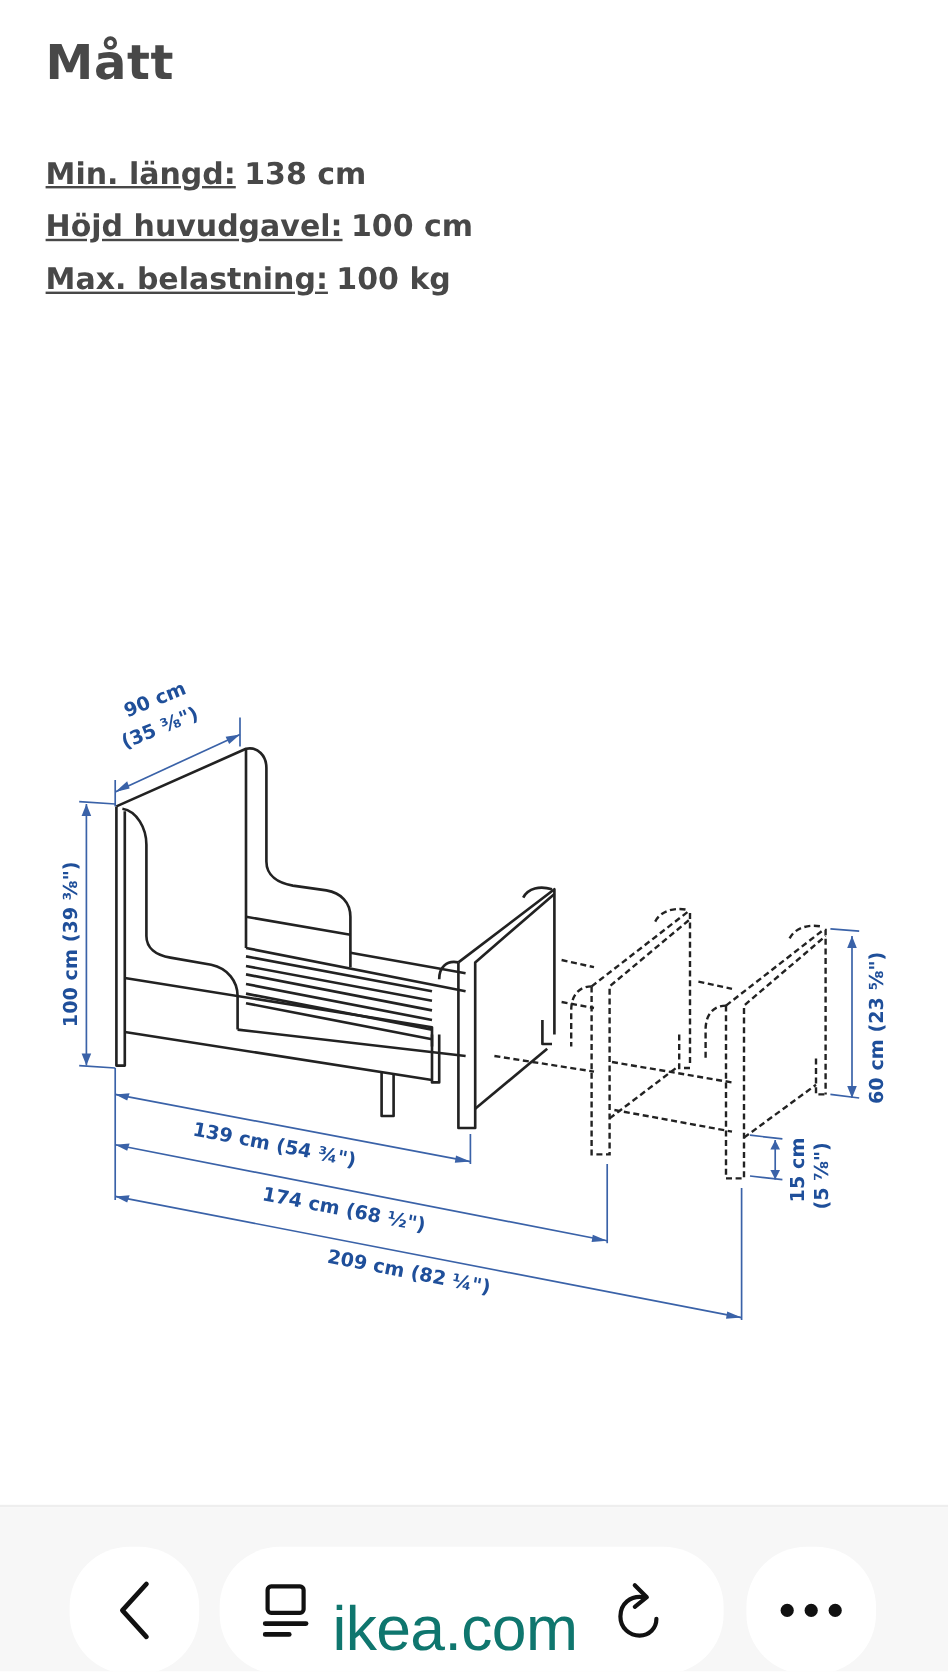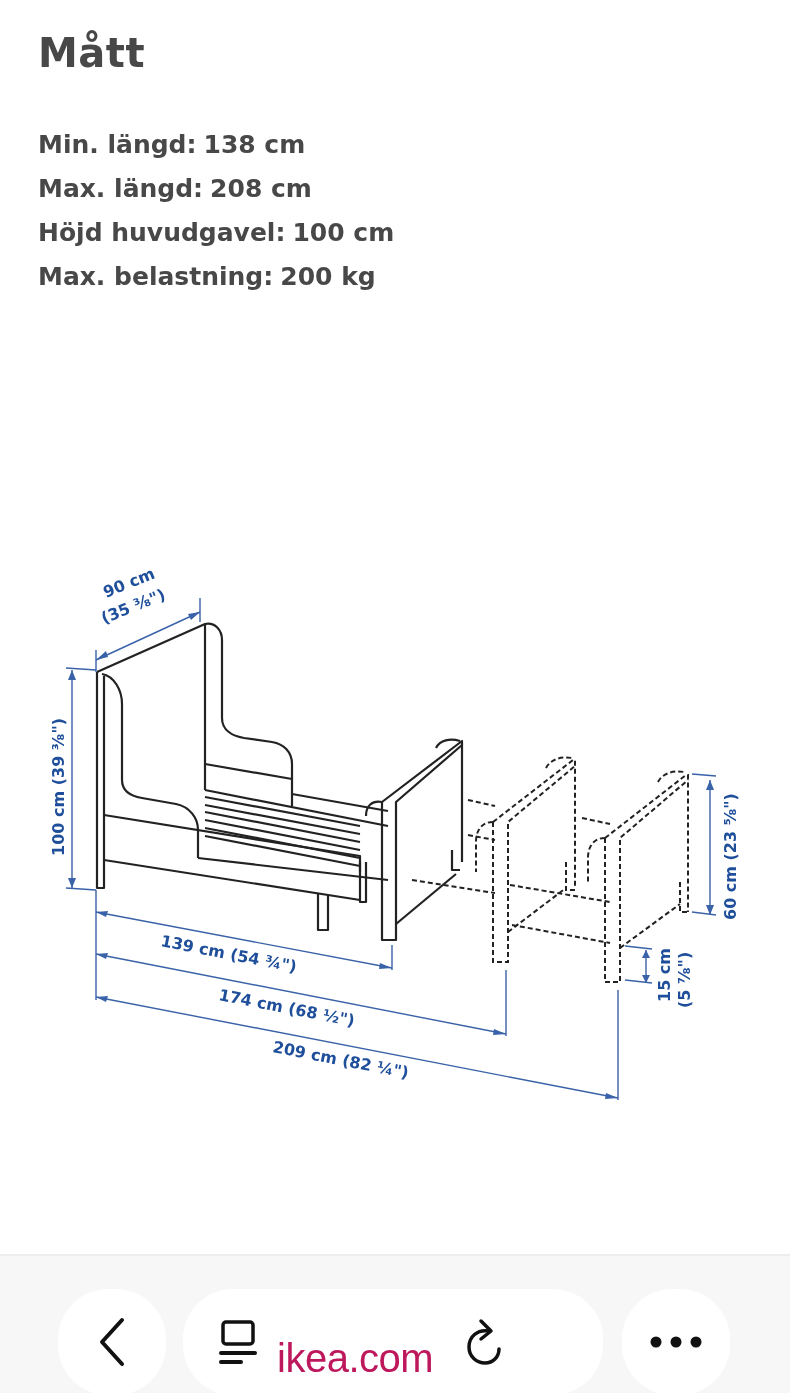--- a/index.html
+++ b/index.html
@@ -8,45 +8,44 @@
     background:#ffffff;
     font-family: "DejaVu Sans", "Liberation Sans", sans-serif;
     color:#484848;
   }
   .title {
     position:absolute; left:38px; top:30px;
     font-size:40px; font-weight:bold; color:#484848; letter-spacing:0.5px;
   }
   .specs { position:absolute; left:38px; top:123px; }
   .spec-row { font-size:25px; line-height:44px; height:44px; white-space:nowrap; color:#484848; }
-  .spec-row .k { font-weight:bold; }
+  .spec-row .k { font-weight:bold;text-decoration:underline; }
   .spec-row .v { font-weight:bold; margin-left:7px; }
   .diagram { position:absolute; left:0; top:540px; width:790px; height:580px; }
   .dim { fill:#1f4f9a; font-family:"DejaVu Sans", sans-serif; font-weight:bold; font-size:16px; }
   .bottom-line { position:absolute; left:0; top:1254px; width:790px; height:2px; background:#eeeeee; }
   .toolbar { position:absolute; left:0; top:1256px; width:790px; height:137px; background:#f7f7f7; }
   .pill {
     position:absolute; background:#ffffff; border-radius:50px;
     display:flex; align-items:center; justify-content:center;
   }
   .back-btn { left:58px; top:33px; width:108px; height:106px; }
   .url-btn { left:183px; top:33px; width:420px; height:106px; justify-content:flex-start; }
   .more-btn { left:622px; top:33px; width:108px; height:106px; }
-  .url-text { font-family:"Liberation Sans", sans-serif; font-size:40px; color:#be185d; margin-left:18px; letter-spacing:-0.5px;margin-top:32px; }
+  .url-text { font-family:"Liberation Sans", sans-serif; font-size:52px; color:#0f766e; margin-left:18px; letter-spacing:-0.5px;margin-top:32px; }
 </style>
 </head>
 <body>
 
 <div class="title">Mått</div>
 
 <div class="specs">
   <div class="spec-row"><span class="k">Min. längd:</span><span class="v">138 cm</span></div>
-  <div class="spec-row"><span class="k">Max. längd:</span><span class="v">208 cm</span></div>
   <div class="spec-row"><span class="k">Höjd huvudgavel:</span><span class="v">100 cm</span></div>
-  <div class="spec-row"><span class="k">Max. belastning:</span><span class="v">200 kg</span></div>
+  <div class="spec-row"><span class="k">Max. belastning:</span><span class="v">100 kg</span></div>
 </div>
 
 <svg class="diagram" viewBox="0 540 790 580" width="790" height="580">
   <g stroke="#222" stroke-width="2.2" fill="none" stroke-linejoin="round">
 
     <path d="M97 672 L97 888 L104 888 L104 676"></path>
     <path d="M97 672 L205 624 C215 622 222 630 222 640 L222 718 C222 730 232 736 244 738 L272 742 C284 744 292 752 292 764 L292 806"></path>
     <path d="M102 674 C114 676 122 690 122 704 L122 780 C122 790 130 796 142 798 L176 804 C190 807 198 818 198 830 L198 858"></path>
     <path d="M205 624 L205 790"></path>
 

